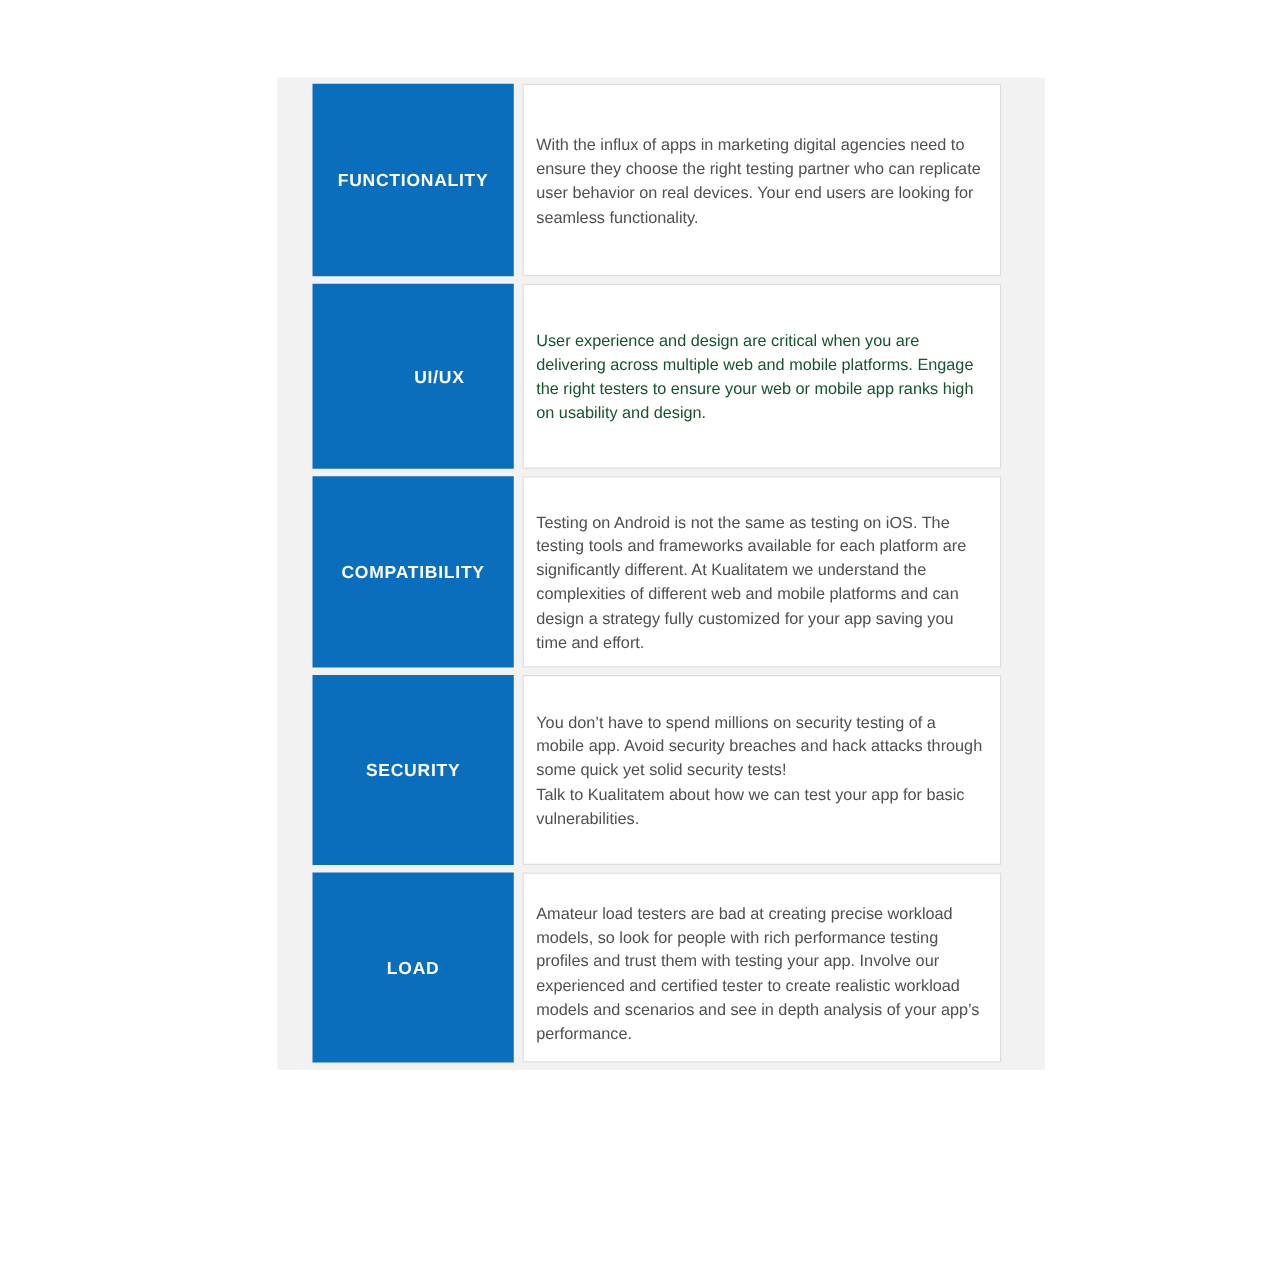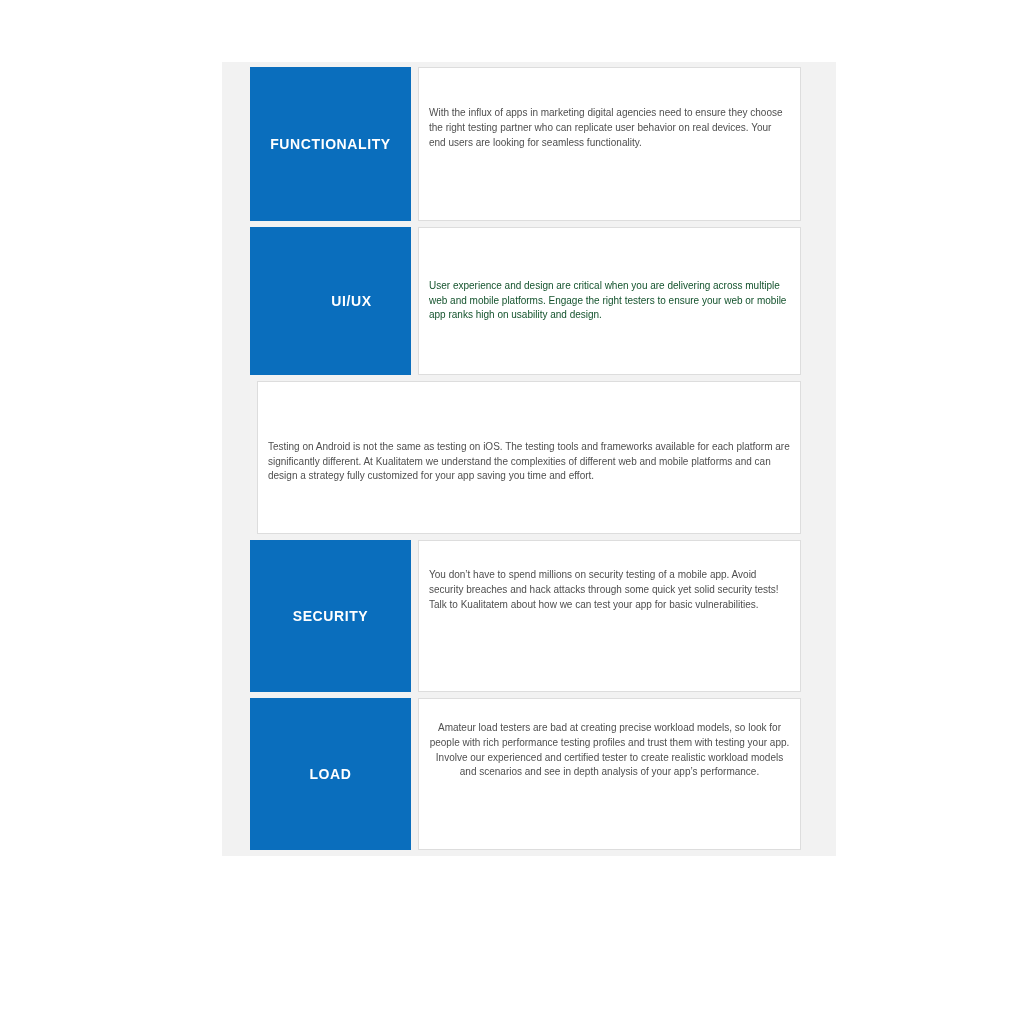--- a/index.html
+++ b/index.html
@@ -69,37 +69,37 @@
     border: 1px solid #dddddd;
     box-sizing: border-box;
     margin-left: 7px;
     display: flex;
     align-items: center;
     padding: 10px 10px 10px 10px;
   }
 
   .desc-text {
     color: #4f4f4f;
-    font-size: 10px;
+    font-size: 13px;
     line-height: 1.48;
     font-family: "Liberation Sans", sans-serif;
     white-space: pre-line;
     margin: 0;
   }
 
   
   .row-functionality  { height: 154px; }
   .row-uiux           { height: 148px; }
   .row-compatibility  { height: 153px; }
   .row-security       { height: 152px; }
   .row-load           { height: 152px; }
 
   .row-functionality  .desc-cell { align-items: flex-start; padding-top: 38px; }
   .row-uiux           .desc-cell { align-items: center; }
-  .row-compatibility  .desc-cell { align-items: center; padding-top: 19px; }
+  .row-compatibility  .desc-cell { align-items: flex-end; padding-top: 19px; }
   .row-security       .desc-cell { align-items: flex-start; padding-top: 27px; }
   .row-load           .desc-cell { align-items: flex-start; padding-top: 22px; }
 </style>
 </head>
 <body style="background: rgb(255, 255, 255);">
 
 <div id="infographic-panel" style="background: rgb(242, 242, 242);">
   <div id="rows-stack">
 
     <div class="feature-row row-functionality">
@@ -114,38 +114,41 @@
     <div class="feature-row row-uiux">
       <div class="label-cell" style="background: rgb(10, 110, 189); padding-left: 48px;">
         <span class="label-text" style="color: rgb(255, 255, 255);">UI/UX</span>
       </div>
       <div class="desc-cell" style="background: rgb(255, 255, 255); border-color: rgb(221, 221, 221);">
         <p class="desc-text" style="color: #14532d;">User experience and design are critical when you are delivering across multiple web and mobile platforms. Engage the right testers to ensure your web or mobile app ranks high on usability and design.</p>
       </div>
     </div>
 
     <div class="feature-row row-compatibility">
+      <div class="label-cell" style="background: rgb(10, 110, 189);">
+        <span class="label-text" style="color: rgb(255, 255, 255);">COMPATIBILITY</span>
+      </div>
       <div class="desc-cell" style="background: rgb(255, 255, 255); border-color: rgb(221, 221, 221);">
         <p class="desc-text" style="color: rgb(79, 79, 79);">Testing on Android is not the same as testing on iOS. The testing tools and frameworks available for each platform are significantly different. At Kualitatem we understand the complexities of different web and mobile platforms and can design a strategy fully customized for your app saving you time and effort.</p>
       </div>
     </div>
 
     <div class="feature-row row-security">
       <div class="label-cell" style="background: rgb(10, 110, 189);">
         <span class="label-text" style="color: rgb(255, 255, 255);">SECURITY</span>
       </div>
       <div class="desc-cell" style="background: rgb(255, 255, 255); border-color: rgb(221, 221, 221);">
         <p class="desc-text" style="color: rgb(79, 79, 79);">You don’t have to spend millions on security testing of a mobile app. Avoid security breaches and hack attacks through some quick yet solid security tests!
 Talk to Kualitatem about how we can test your app for basic vulnerabilities.</p>
       </div>
     </div>
 
     <div class="feature-row row-load">
       <div class="label-cell" style="background: rgb(10, 110, 189);">
         <span class="label-text" style="color: rgb(255, 255, 255);">LOAD</span>
       </div>
-      <div class="desc-cell" style="background: rgb(255, 255, 255); border-color: rgb(221, 221, 221); text-align: center;">
+      <div class="desc-cell" style="background: rgb(255, 255, 255); border-color: rgb(221, 221, 221);">
         <p class="desc-text" style="color: rgb(79, 79, 79);">Amateur load testers are bad at creating precise workload models, so look for people with rich performance testing profiles and trust them with testing your app. Involve our experienced and certified tester to create realistic workload models and scenarios and see in depth analysis of your app’s performance.</p>
       </div>
     </div>
 
   </div>
 </div>
 
 </body></html>

